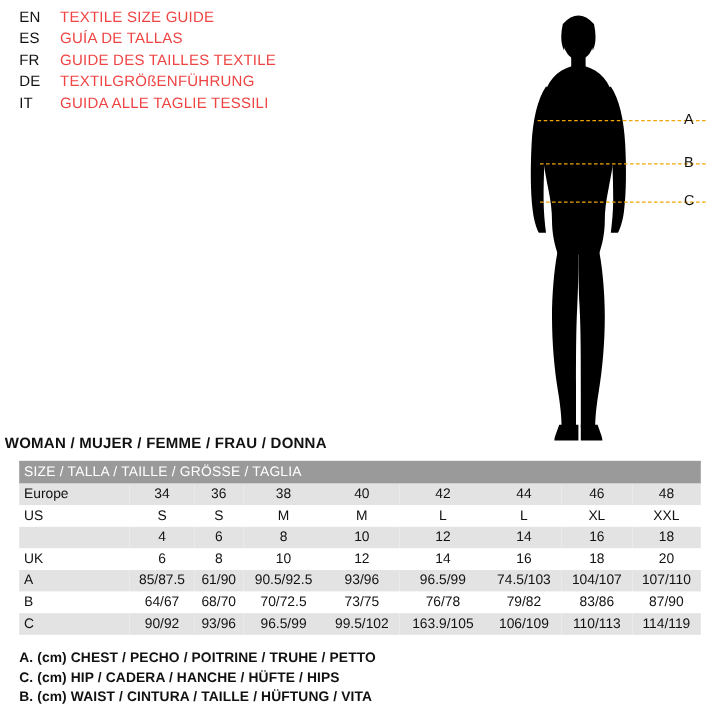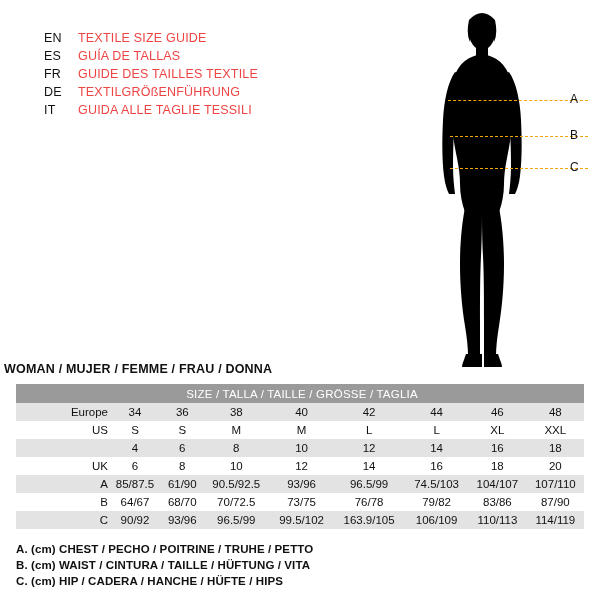--- a/index.html
+++ b/index.html
@@ -12,24 +12,23 @@
     height: 600px;
     font-family: "Liberation Sans", sans-serif;
     color: #1a1a1a;
     position: relative;
     overflow: hidden;
   }
 
   
   .lang-block {
     position: absolute;
-    top: 30px;
+    top: 6px;
     left: 16px;
     width: 330px;
-    margin-left: 28px;
   }
   .lang-row {
     display: flex;
     align-items: baseline;
     line-height: 17px;
     margin-bottom: 1px;
   }
   .lang-code {
     width: 34px;
     flex: 0 0 34px;
@@ -88,32 +87,32 @@
   }
   table.size-table td {
     padding: 1px 0 1px 0;
     height: 16px;
     color: #111;
     text-align: center;
     vertical-align: middle;
     white-space: nowrap;
   }
   table.size-table td.rowlabel {
-    text-align: right;
+    text-align: left;
     padding-left: 4px;
     width: 88px;
   }
   tr.header-row {
     background: #9a9a9a;
     color: #ffffff;
   }
   tr.header-row td {
     color: #ffffff;
     font-size: 11.5px;
-    text-align: center;
+    text-align: left;
     padding-left: 4px;
     letter-spacing: 0.2px;
     height: 17px;
   }
   tr.shaded td { background: #e3e3e3; }
   tr.plain td { background: #ffffff; }
 
   
   .legend {
     position: absolute;
@@ -310,15 +309,15 @@
       <td>163.9/105</td>
       <td>106/109</td>
       <td>110/113</td>
       <td>114/119</td>
     </tr>
   </tbody>
 </table>
 
 <div class="legend">
   <div class="legend-row">A. (cm) CHEST / PECHO / POITRINE / TRUHE / PETTO</div>
+  <div class="legend-row">C. (cm) HIP / CADERA / HANCHE / HÜFTE / HIPS</div>
   <div class="legend-row">B. (cm) WAIST / CINTURA / TAILLE / HÜFTUNG / VITA</div>
-  <div class="legend-row">C. (cm) HIP / CADERA / HANCHE / HÜFTE / HIPS</div>
 </div>
 
 </body></html>

